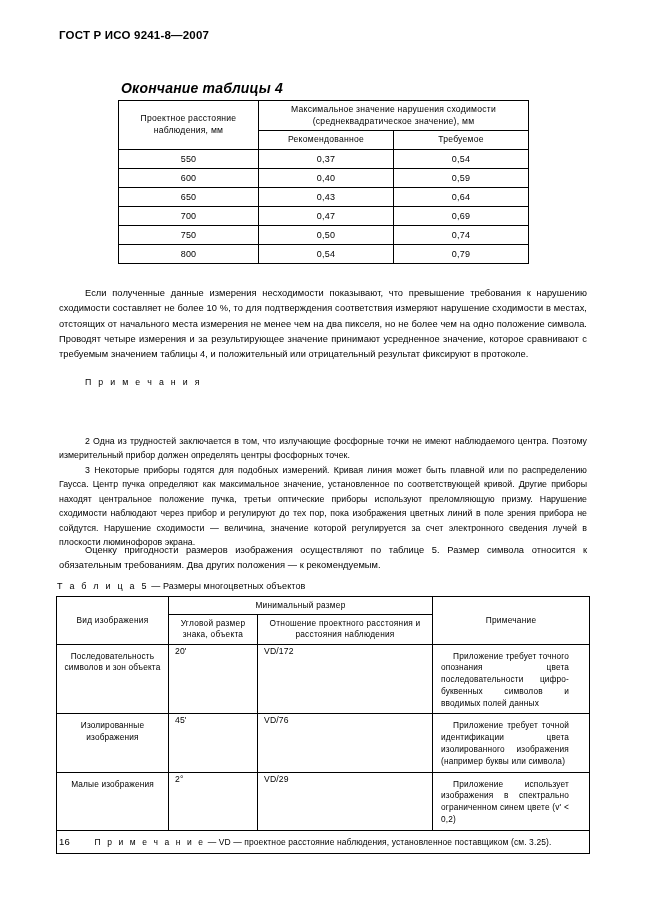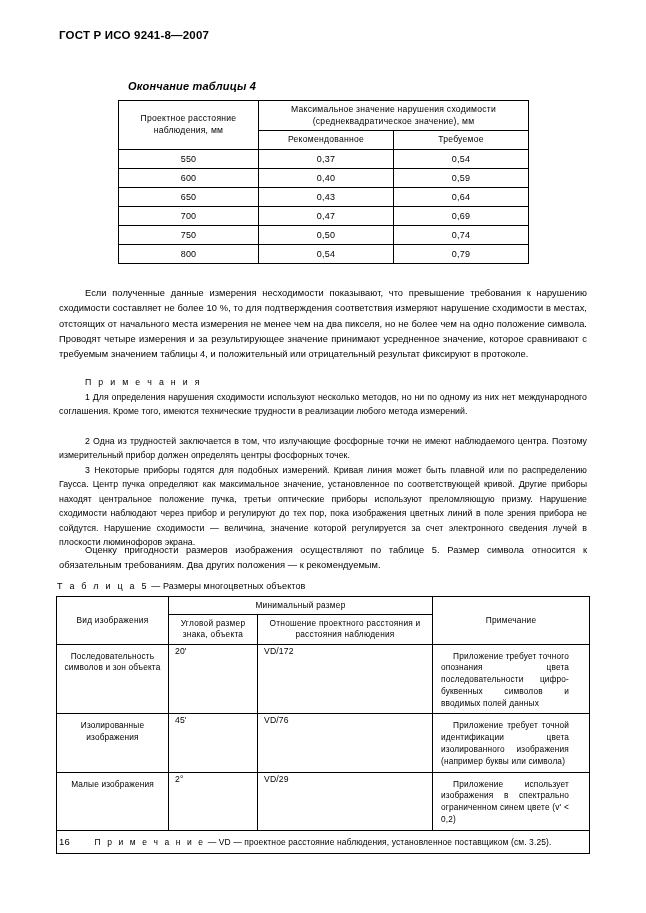--- a/index.html
+++ b/index.html
@@ -31,23 +31,23 @@
     top: 29px;
     font-size: 11.5px;
     font-weight: bold;
     letter-spacing: 0.2px;
     white-space: nowrap;
   }
 
   
   .t4-caption {
     position: absolute;
-    left: 128px;
+    left: 121px;
     top: 80px;
-    font-size: 11px;
+    font-size: 14px;
     font-style: italic;
     font-weight: bold;
     letter-spacing: 0.2px;
   }
 
   table.grid {
     border-collapse: collapse;
     table-layout: fixed;
   }
   table.grid td, table.grid th {
@@ -252,21 +252,20 @@
         <td>800</td>
         <td>0,54</td>
         <td>0,79</td>
       </tr>
     </tbody>
   </table>
 
   <div class="body-par" id="par-main">Если полученные данные измерения несходимости показывают, что превышение требования к нарушению сходимости составляет не более 10 %,  то для подтверждения соответствия измеряют нарушение сходимости в местах, отстоящих от начального места измерения не менее чем на два пикселя, но не более чем на одно положение символа.  Проводят четыре измерения и за результирующее значение принимают усредненное значение, которое сравнивают с требуемым значением таблицы 4, и положительный или отрицательный результат фиксируют в протоколе.</div>
 
   <div class="notes-head">П р и м е ч а н и я</div>
-  <div class="note-par" id="note-1">1 Для определения нарушения сходимости используют несколько методов, но ни по одному из них нет международного соглашения.  Кроме  того,  имеются  технические  трудности в реализации любого метода измерений.</div>
   <div class="note-par" id="note-2">2 Одна из трудностей заключается в том, что излучающие фосфорные точки не имеют наблюдаемого центра. Поэтому измерительный прибор должен определять центры фосфорных точек.</div>
   <div class="note-par" id="note-3">3 Некоторые приборы годятся для подобных измерений. Кривая линия может быть плавной или по распределению Гаусса. Центр пучка определяют как максимальное значение, установленное по соответствующей кривой. Другие приборы находят центральное положение пучка, третьи оптические приборы  используют преломляющую призму. Нарушение сходимости наблюдают через прибор и регулируют до тех пор, пока изображения цветных линий в поле зрения прибора не сойдутся.  Нарушение  сходимости — величина,  значение  которой регулируется за счет электронного сведения лучей  в плоскости люминофоров экрана.</div>
 
   <div class="body-par" id="par-725">Оценку пригодности размеров изображения осуществляют по таблице 5. Размер символа относится к обязательным требованиям. Два других положения — к рекомендуемым.</div>
 
   <div class="t5-caption"><span class="sp">Т а б л и ц а  5</span><span> — Размеры многоцветных объектов</span></div>
 
   <table class="grid" id="table5">
     <colgroup>
       <col class="t5-col-kind">

